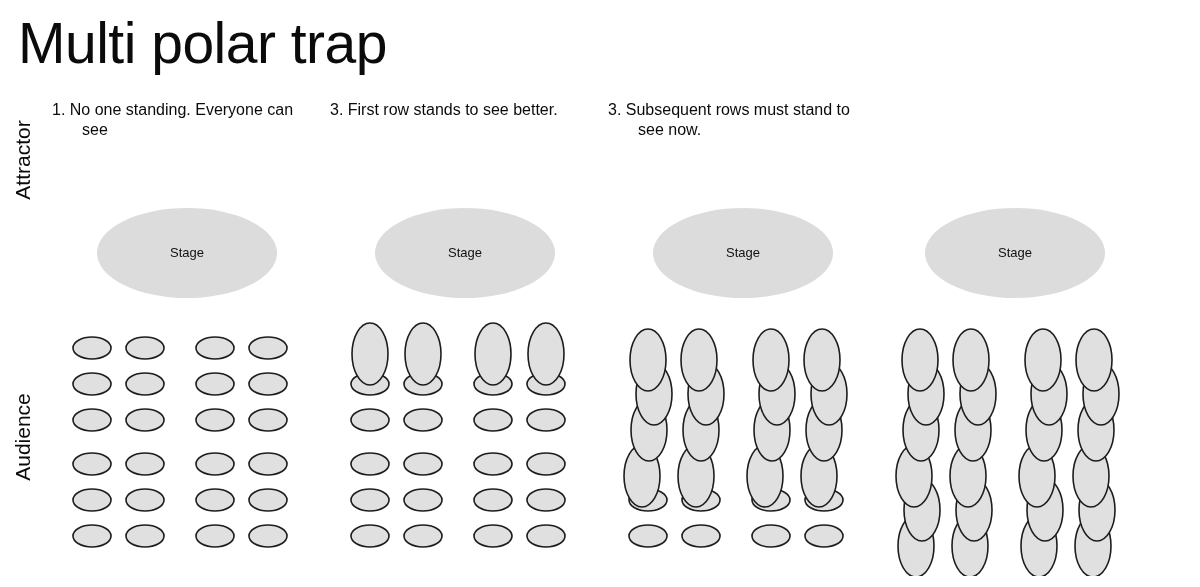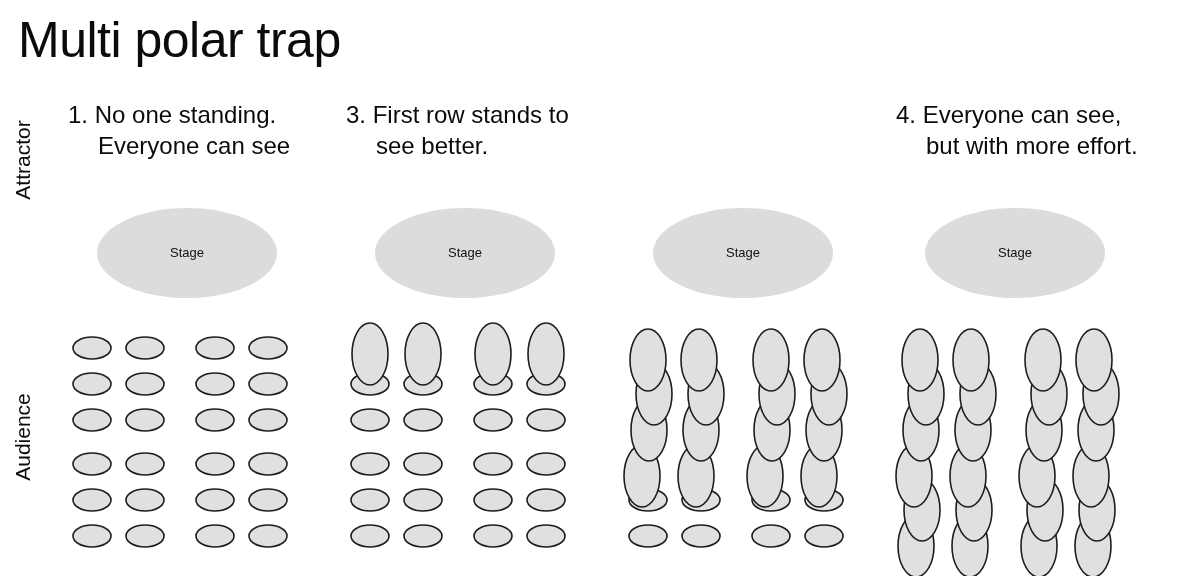--- a/index.html
+++ b/index.html
@@ -10,21 +10,21 @@
     font-family:"Liberation Sans","DejaVu Sans",sans-serif;
     color:#000000;
     overflow:hidden;
     position:relative;
   }
   #stage-root{position:absolute;inset:0;}
 
   .title{
     position:absolute;
     left:18px; top:14px;
-    font-size:50px;
+    font-size:57px;
     font-weight:300;
     letter-spacing:-0.5px;
     line-height:1.05;
     color:#0b0b0b;
     white-space:nowrap;
   }
 
   .axis-label{
     position:absolute;
     left:0;
@@ -54,23 +54,23 @@
     width:270px;
     height:470px;
   }
   #panel-1{left:52px;}
   #panel-2{left:330px;}
   #panel-3{left:608px;}
   #panel-4{left:880px;}
 
   .panel-heading{
     position:absolute;
-    left:16px; top:0;
+    left:0; top:0;
     width:252px;
-    font-size:24px;
+    font-size:16px;
     line-height:1.28;
     font-weight:400;
     color:#0b0b0b;
     padding-left:30px;
     text-indent:-30px;
     box-sizing:border-box;
   }
 
   .scene{
     position:absolute;
@@ -168,20 +168,21 @@
           <ellipse cx="216" cy="186" rx="19" ry="11" class="person"></ellipse>
           <ellipse cx="40" cy="156" rx="18" ry="31" class="person"></ellipse>
           <ellipse cx="93" cy="156" rx="18" ry="31" class="person"></ellipse>
           <ellipse cx="163" cy="156" rx="18" ry="31" class="person"></ellipse>
           <ellipse cx="216" cy="156" rx="18" ry="31" class="person"></ellipse>
         </svg>
       </div>
   </div>
 
   <div class="panel" id="panel-3">
+    <div class="panel-heading">3. Subsequent rows must stand to see now.</div>
     <div class="scene">
         <svg viewBox="0 0 270 378">
           <ellipse cx="135" cy="55" rx="90" ry="45" class="stage-ellipse"></ellipse>
           <text x="135" y="56" class="stage-text">Stage</text>
           <ellipse cx="40" cy="338" rx="19" ry="11" class="person"></ellipse>
           <ellipse cx="93" cy="338" rx="19" ry="11" class="person"></ellipse>
           <ellipse cx="163" cy="338" rx="19" ry="11" class="person"></ellipse>
           <ellipse cx="216" cy="338" rx="19" ry="11" class="person"></ellipse>
           <ellipse cx="40" cy="302" rx="19" ry="11" class="person"></ellipse>
           <ellipse cx="93" cy="302" rx="19" ry="11" class="person"></ellipse>
@@ -201,21 +202,20 @@
           <ellipse cx="221" cy="196" rx="18" ry="31" class="person"></ellipse>
           <ellipse cx="40" cy="162" rx="18" ry="31" class="person"></ellipse>
           <ellipse cx="91" cy="162" rx="18" ry="31" class="person"></ellipse>
           <ellipse cx="163" cy="162" rx="18" ry="31" class="person"></ellipse>
           <ellipse cx="214" cy="162" rx="18" ry="31" class="person"></ellipse>
         </svg>
       </div>
   </div>
 
   <div class="panel" id="panel-4">
-    <div class="panel-heading">4. Everyone can see, but with more effort.</div>
     <div class="scene">
         <svg viewBox="0 0 270 378">
           <ellipse cx="135" cy="55" rx="90" ry="45" class="stage-ellipse"></ellipse>
           <text x="135" y="56" class="stage-text">Stage</text>
           <ellipse cx="36" cy="348" rx="18" ry="31" class="person"></ellipse>
           <ellipse cx="90" cy="348" rx="18" ry="31" class="person"></ellipse>
           <ellipse cx="159" cy="348" rx="18" ry="31" class="person"></ellipse>
           <ellipse cx="213" cy="348" rx="18" ry="31" class="person"></ellipse>
           <ellipse cx="42" cy="312" rx="18" ry="31" class="person"></ellipse>
           <ellipse cx="94" cy="312" rx="18" ry="31" class="person"></ellipse>

